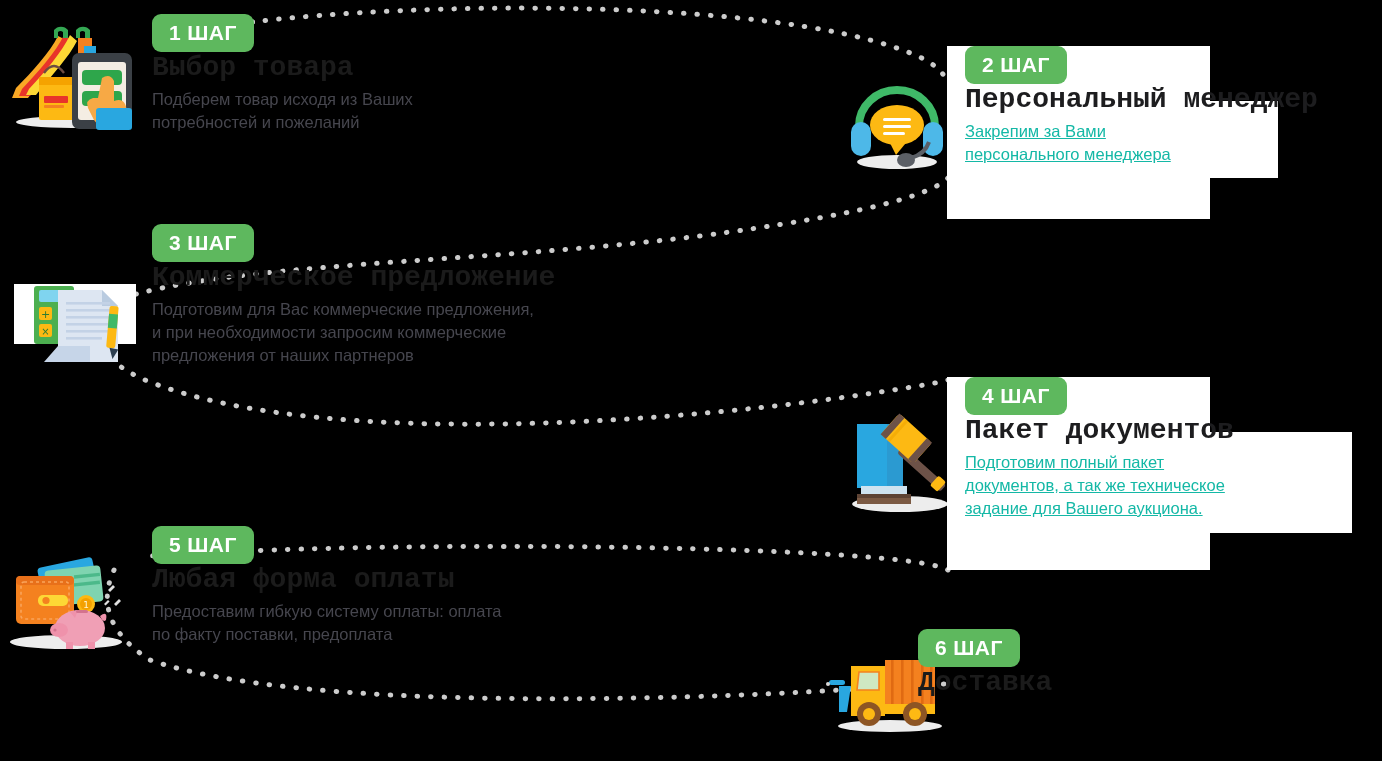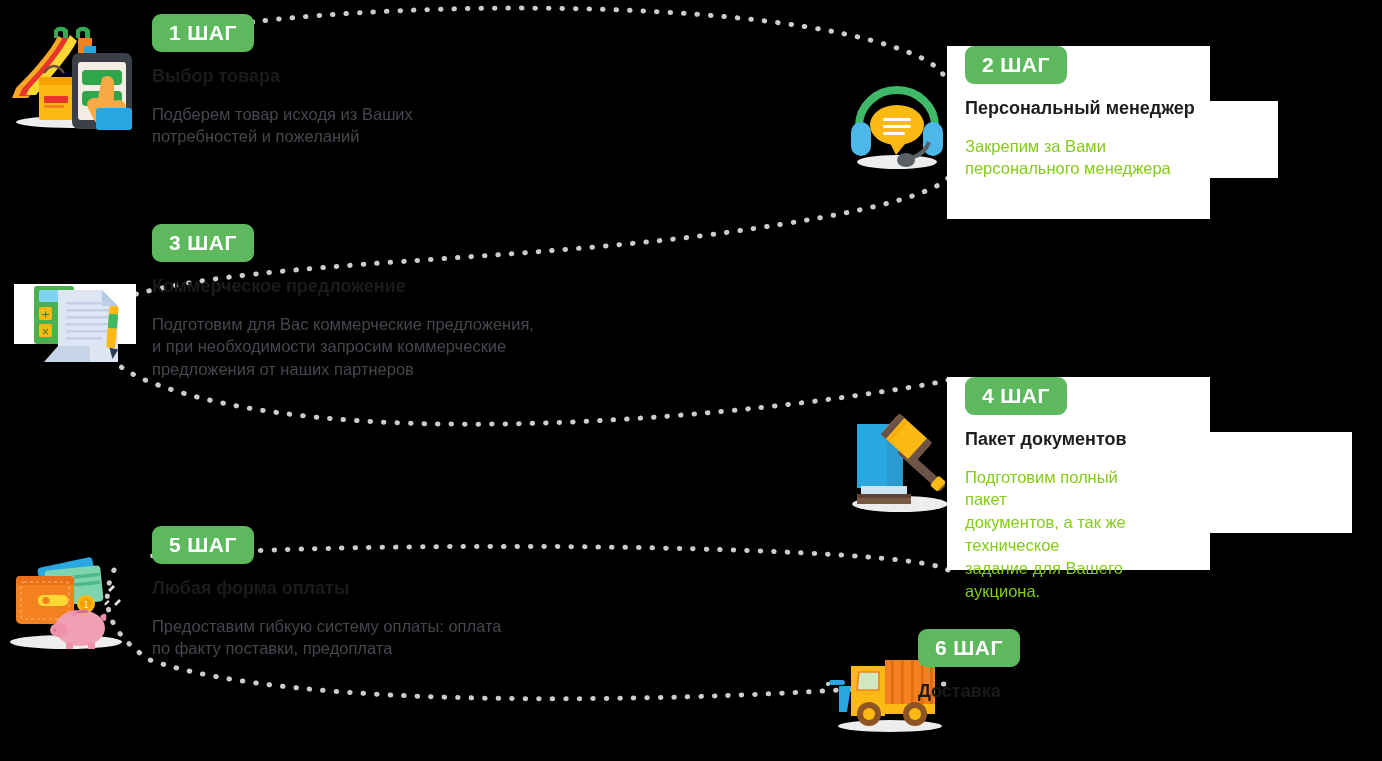--- a/index.html
+++ b/index.html
@@ -25,36 +25,37 @@
     color:#ffffff;
     font-weight:bold;
     font-size:21px;
     letter-spacing:.4px;
     padding:8px 17px 9px 17px;
     border-radius:9px;
     line-height:1;
     white-space:nowrap;
   }
   .title {
-    font-size:18px;
+    font-size:28px;
     font-weight:bold;
     line-height:1.15;
     white-space:nowrap;
-    margin-top:14px;
+    margin-top:0;
+    font-family:Liberation Mono, monospace;
   }
   .desc {
     font-size:16.5px;
     line-height:1.38;
-    margin-top:16px;
+    margin-top:4px;
     white-space:pre-line;
   }
   .t-dark  { color:#1b1b1b; }          
   .t-light { color:#1d1d1f; }          
   .d-dark  { color:#46464e; }          
-  .d-light { color:#84cc16; }          
+  .d-light { color:#14b8a6;text-decoration:underline; }          
 
   
   .icon { position:absolute; z-index:3; }
   .icon svg { display:block; }
   .iconbg { position:absolute; background:#fff; z-index:2; }
 </style>
 </head>
 <body>
 
 <div id="stage">

